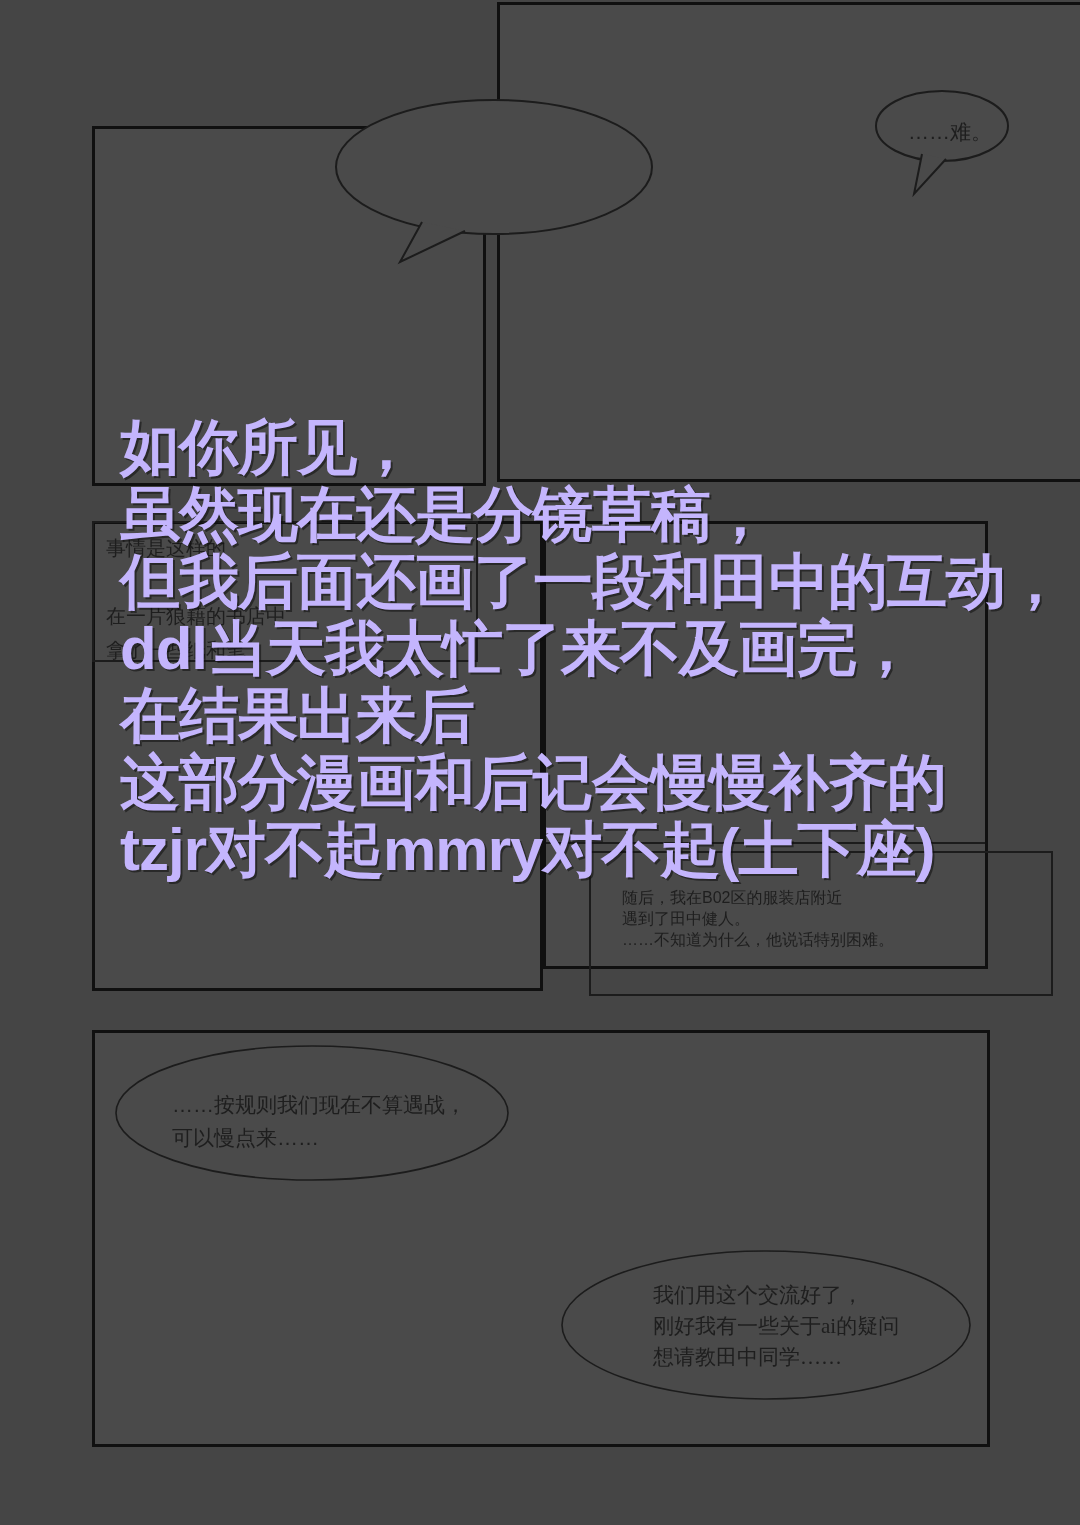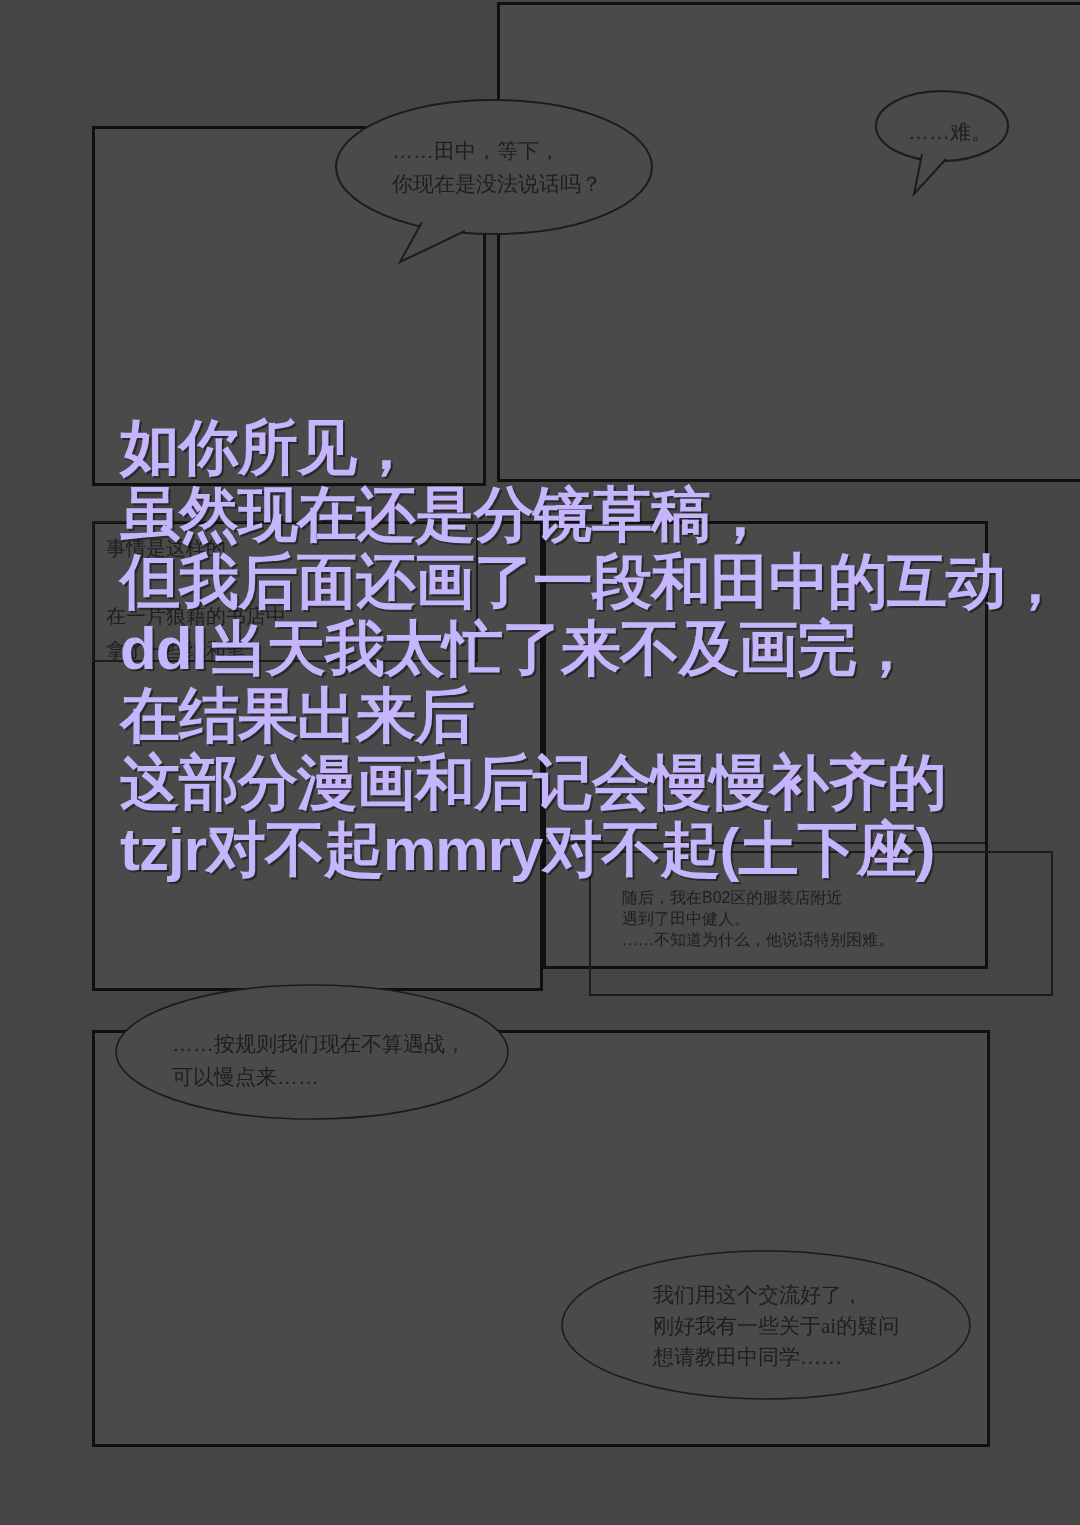--- a/index.html
+++ b/index.html
@@ -29,21 +29,21 @@
   #txt-b02{left:31px;top:35px;}
   #txt-tanaka{left:62px;top:38px;font-size:21px;line-height:33px;}
   #txt-nan{left:36px;top:30px;font-size:21px;}
   #txt-rules{left:60px;top:45px;font-size:21px;line-height:33px;}
   #txt-exchange{left:95px;top:32px;font-size:21px;line-height:31px;font-family:Liberation Serif, serif;}
 
   .bubble{position:absolute;}
   .bubble svg{display:block;}
   #bubble-tanaka{left:330px;top:96px;width:332px;height:172px;}
   #bubble-nan{left:872px;top:88px;width:148px;height:122px;}
-  #bubble-rules{left:112px;top:982px;width:400px;height:142px;}
+  #bubble-rules{left:112px;top:1043px;width:400px;height:142px;}
   #bubble-exchange{left:558px;top:1248px;width:416px;height:156px;}
   .bshape{fill:var(--panel);stroke:var(--thin);stroke-width:2;}
   .btail{fill:var(--panel);stroke:var(--thin);stroke-width:2;}
 
   .overlay{position:absolute;left:120px;top:414px;width:960px;
     font-size:60px;line-height:67px;font-weight:bold;letter-spacing:-1px;
     color:#c4b5fd;white-space:pre-line;
     text-shadow:2px 2px 0 rgba(15,15,15,.55);}
 </style>
 </head>
@@ -70,22 +70,20 @@
     <div class="txt" id="txt-b02">随后，我在B02区的服装店附近
 遇到了田中健人。
 ……不知道为什么，他说话特别困难。</div>
   </div>
 
   <div class="bubble" id="bubble-tanaka">
     <svg width="332" height="172" viewBox="0 0 332 172">
       <ellipse class="bshape" cx="164" cy="71" rx="158" ry="67"></ellipse>
       <path class="btail" d="M 92 126 L 70 166 L 135 135"></path>
     </svg>
-    <div class="txt" id="txt-tanaka">……田中，等下，
-你现在是没法说话吗？</div>
   </div>
 
   <div class="bubble" id="bubble-nan">
     <svg width="148" height="122" viewBox="0 0 148 122">
       <ellipse class="bshape" cx="70" cy="38" rx="66" ry="35"></ellipse>
       <path class="btail" d="M 50 66 L 42 106 L 74 71"></path>
     </svg>
     <div class="txt" id="txt-nan">……难。</div>
   </div>
 

